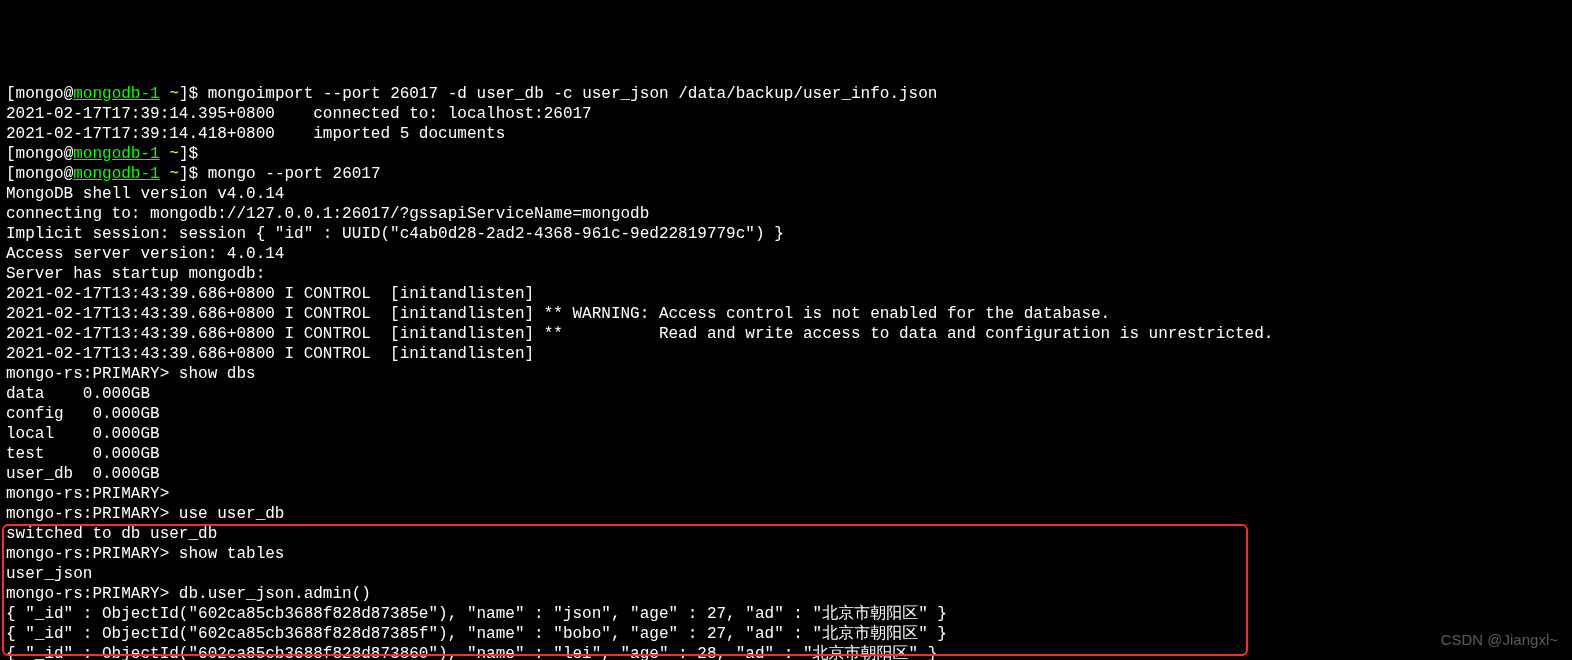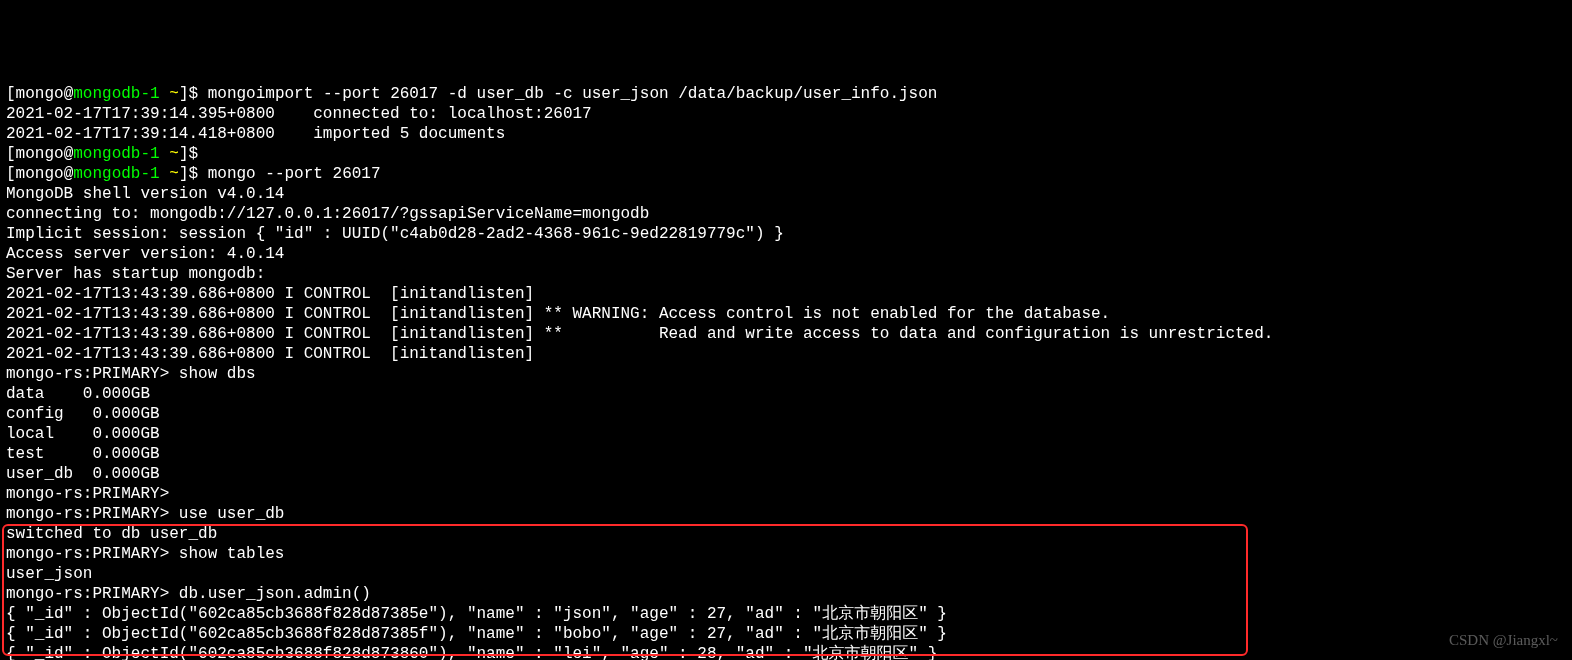--- a/index.html
+++ b/index.html
@@ -10,40 +10,40 @@
     font-family: "Consolas", "Courier New", monospace;
     font-size: 16px;
     line-height: 1.25;
     white-space: pre;
     width: 1572px;
     height: 660px;
     box-sizing: border-box;
     overflow: hidden;
     position: relative;
   }
-  .green  { color: #00ff00; }
+  .green  { color: #00ff00; text-decoration: underline; }
   .cyan   { color: #ffffff; }
   .yellow { color: #ffff00; }
   .white  { color: #ffffff; }
   .highlight-box {
     position: absolute;
     left: 2px;
     top: 524px;
     width: 1242px;
     height: 128px;
     border: 2px solid #ff2a2a;
     border-radius: 6px;
     pointer-events: none;
   }
   .watermark {
     position: absolute;
     right: 14px;
     bottom: 10px;
     color: rgba(200,200,200,0.45);
-    font-family: Liberation Serif, serif;
+    font-family: Liberation Sans, sans-serif;
     font-size: 15px;
   }
 </style>
 </head>
 <body>
 
 
 
 <div><span class="white">[</span><span class="cyan">mongo</span><span class="cyan">@</span><span class="green">mongodb-1</span> <span class="yellow">~</span><span class="white">]</span><span class="white">$</span> <span>mongoimport --port 26017 -d user_db -c user_json /data/backup/user_info.json</span>
 <span>2021-02-17T17:39:14.395+0800    connected to: localhost:26017</span>

